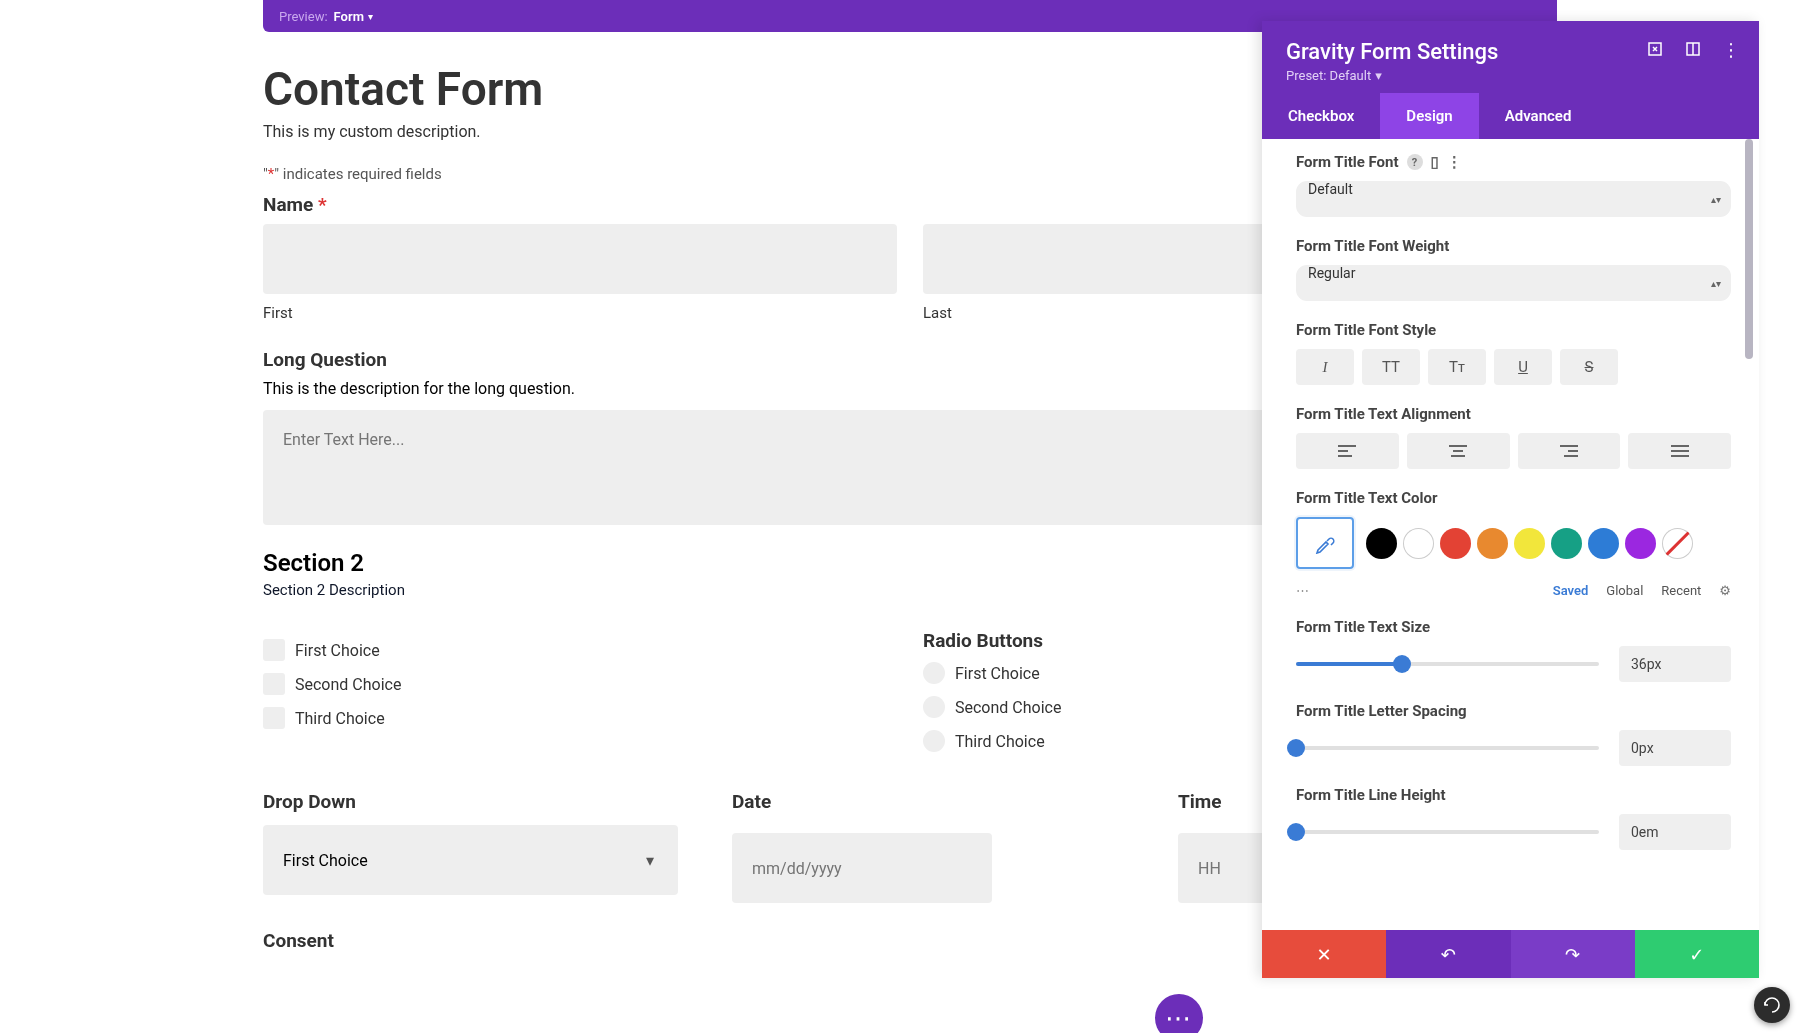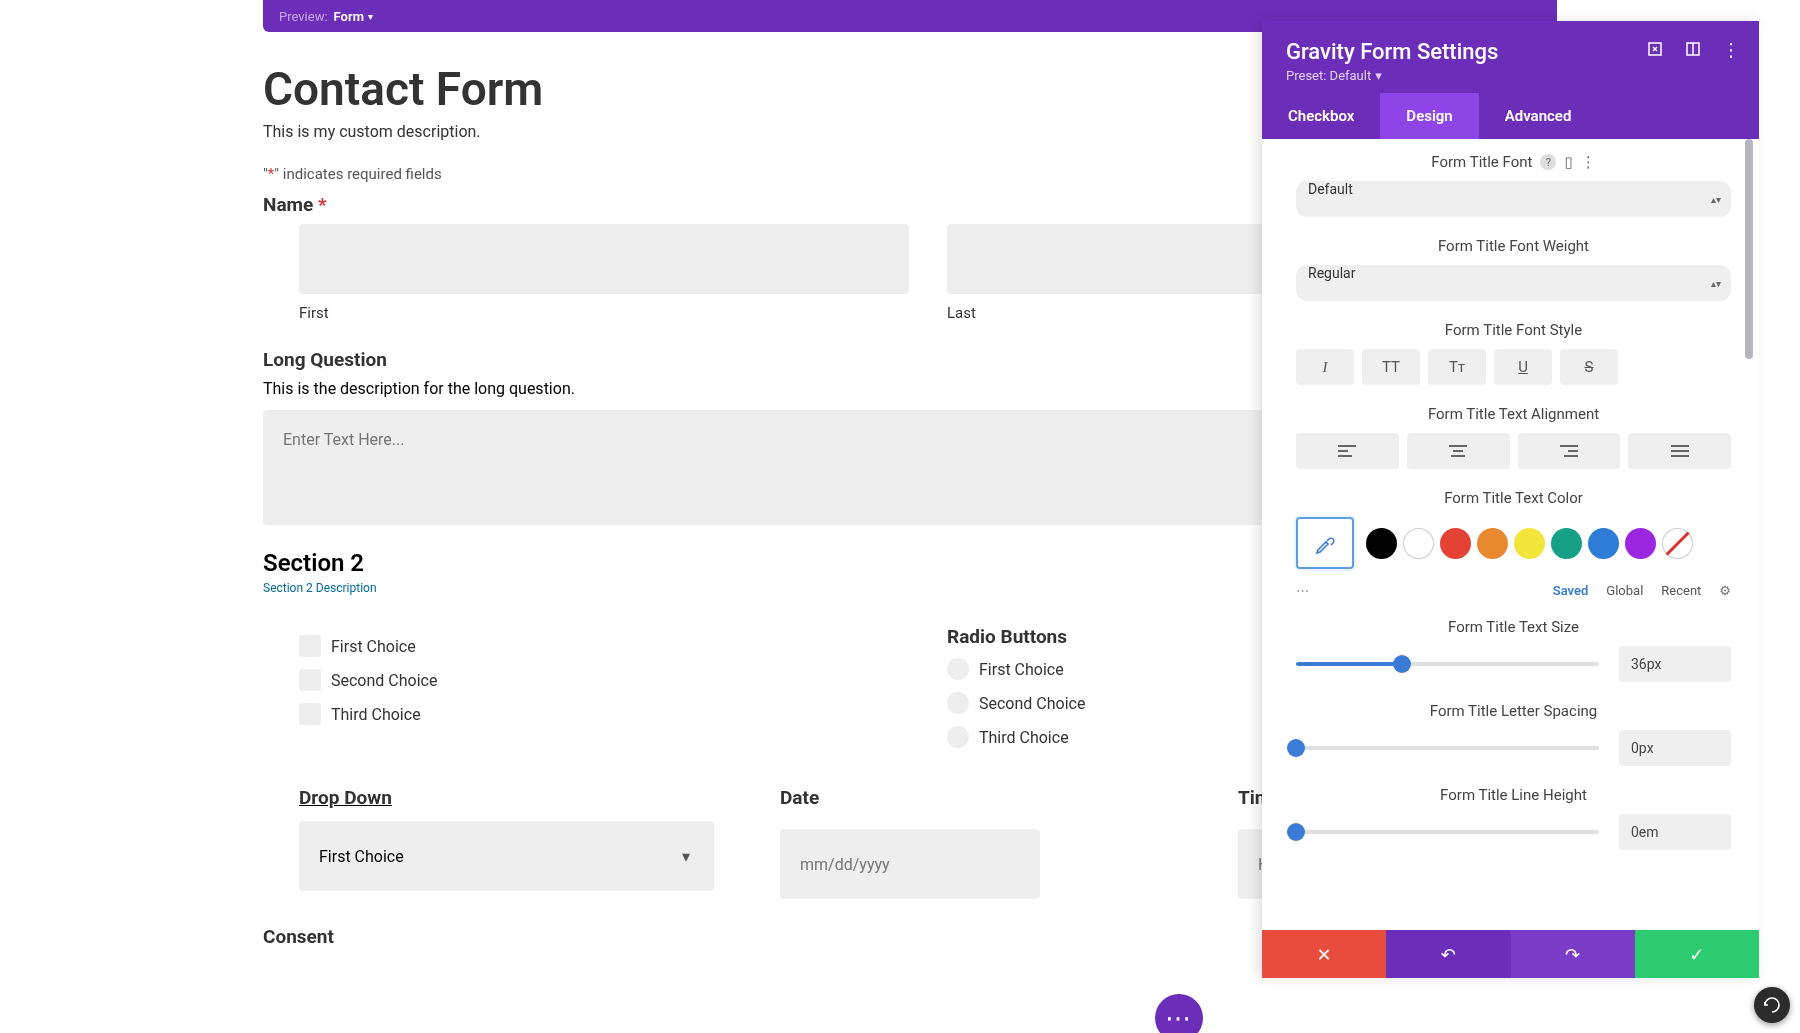--- a/index.html
+++ b/index.html
@@ -14,30 +14,30 @@
 
   .form-area { padding: 30px 0 0 0; width: 1294px; position: relative; }
   .form-title { font-size: 46px; font-weight: 600; color: #333; margin-bottom: 6px; }
   .form-desc { font-size: 16px; color: #333; margin-bottom: 24px; }
 
   .req-note { font-size: 15px; color: #555; margin-bottom: 10px; }
   .req-note .ast { color: #d33; }
   .label { font-size: 19px; font-weight: 700; color: #333; margin-bottom: 8px; display: block; }
   .label .ast { color: #d33; }
 
-  .row { display: flex; gap: 38px; margin-bottom: 26px; margin-left: 36px; }
+  .row { display: flex; gap: 26px; margin-bottom: 26px; }
   .col { flex: 1; }
   .sub-label { font-size: 15px; color: #333; margin-top: 10px; }
 
   .text-input { width: 100%; height: 70px; background: #eeeeee; border: none; border-radius: 4px; font-size: 16px; padding: 0 20px; }
   .small-input { height: 70px; }
   .text-area { width: 100%; height: 115px; background: #eeeeee; border: none; border-radius: 4px; font-size: 16px; padding: 20px; resize: none; }
 
   .section-title { font-size: 24px; font-weight: 600; margin-top: 20px; margin-bottom: 4px; }
-  .section-desc { font-size: 12px; color: #0369a1; margin-bottom: 30px; }
+  .section-desc { font-size: 15px; color: #0f172a; margin-bottom: 30px; }
 
   .choice-list { margin-top: 10px; }
   .choice { display: flex; align-items: center; gap: 10px; margin-bottom: 12px; font-size: 16px; color: #333; }
   .cb-box { width: 22px; height: 22px; background: #eeeeee; border: none; border-radius: 3px; }
   .rb-box { width: 22px; height: 22px; background: #eeeeee; border: none; border-radius: 50%; }
 
   .select-wrap { position: relative; width: 415px; }
   .select-wrap input { cursor: pointer; }
   .select-arrow { position: absolute; right: 24px; top: 50%; transform: translateY(-50%); color: #555; }
   .date-input { width: 260px; }
@@ -56,21 +56,21 @@
   .head-icons span { width: 16px; height: 16px; display: inline-flex; align-items: center; justify-content: center; cursor: pointer; }
 
   .tabs { background: #6c2eb9; display: flex; }
   .tab { flex: 0 0 auto; padding: 14px 26px; font-size: 15px; font-weight: 600; color: #fff; cursor: pointer; }
   .tab.active { background: #8e44e6; }
   .tab.last { flex: 1; }
 
   .settings-body { flex: 1; overflow-y: auto; padding: 14px 28px 14px 34px; position: relative; }
   .settings-body::after { content:""; position:absolute; right:6px; top:0; width:8px; height:220px; background:#b8b5c2; border-radius:4px; }
   .setting { margin-bottom: 20px; }
-  .setting-label { font-size: 15px; font-weight: 400; color: #444; margin-bottom: 10px; display: flex; align-items: center; gap: 8px; justify-content: center; }
+  .setting-label { font-size: 15px; font-weight: 700; color: #444; margin-bottom: 10px; display: flex; align-items: center; gap: 8px; }
 
   .select-fld { width: 100%; height: 36px; background: #efefef; border: none; border-radius: 11px; padding: 0 12px; font-size: 14px; color: #333; position: relative; }
   .select-fld .updn { position: absolute; right: 10px; top: 50%; transform: translateY(-50%); font-size: 10px; color: #666; }
 
   .btn-row { display: flex; gap: 8px; }
   .sq-btn { width: 58px; height: 36px; background: #efefef; border-radius: 4px; display: flex; align-items: center; justify-content: center; color: #555; font-size: 15px; cursor: pointer; }
 
   .align-row { display: flex; gap: 8px; }
   .align-btn { flex: 1; height: 36px; background: #efefef; border-radius: 4px; display: flex; align-items: center; justify-content: center; cursor: pointer; }
   .align-btn svg { width: 18px; height: 14px; }
@@ -184,21 +184,21 @@
             </div>
           <div class="choice">
               <div class="rb-box"></div>
               <span>Third Choice</span>
             </div>
         </div>
       </div>
     </div>
 
     <div class="row" style="margin-top:10px;">
-      <div style="width:415px;text-decoration:underline;">
+      <div style="width:415px;">
         <span class="label">Drop Down</span>
         <div class="select-wrap" style="margin-top:12px;">
           <input class="text-input" readonly="" value="First Choice" style="">
           <span class="select-arrow">▾</span>
         </div>
       </div>
       <div style="width:260px; margin-left:28px;">
         <span class="label">Date</span>
         <input class="text-input date-input ph" style="margin-top: 12px;" placeholder="mm/dd/yyyy">
       </div>

